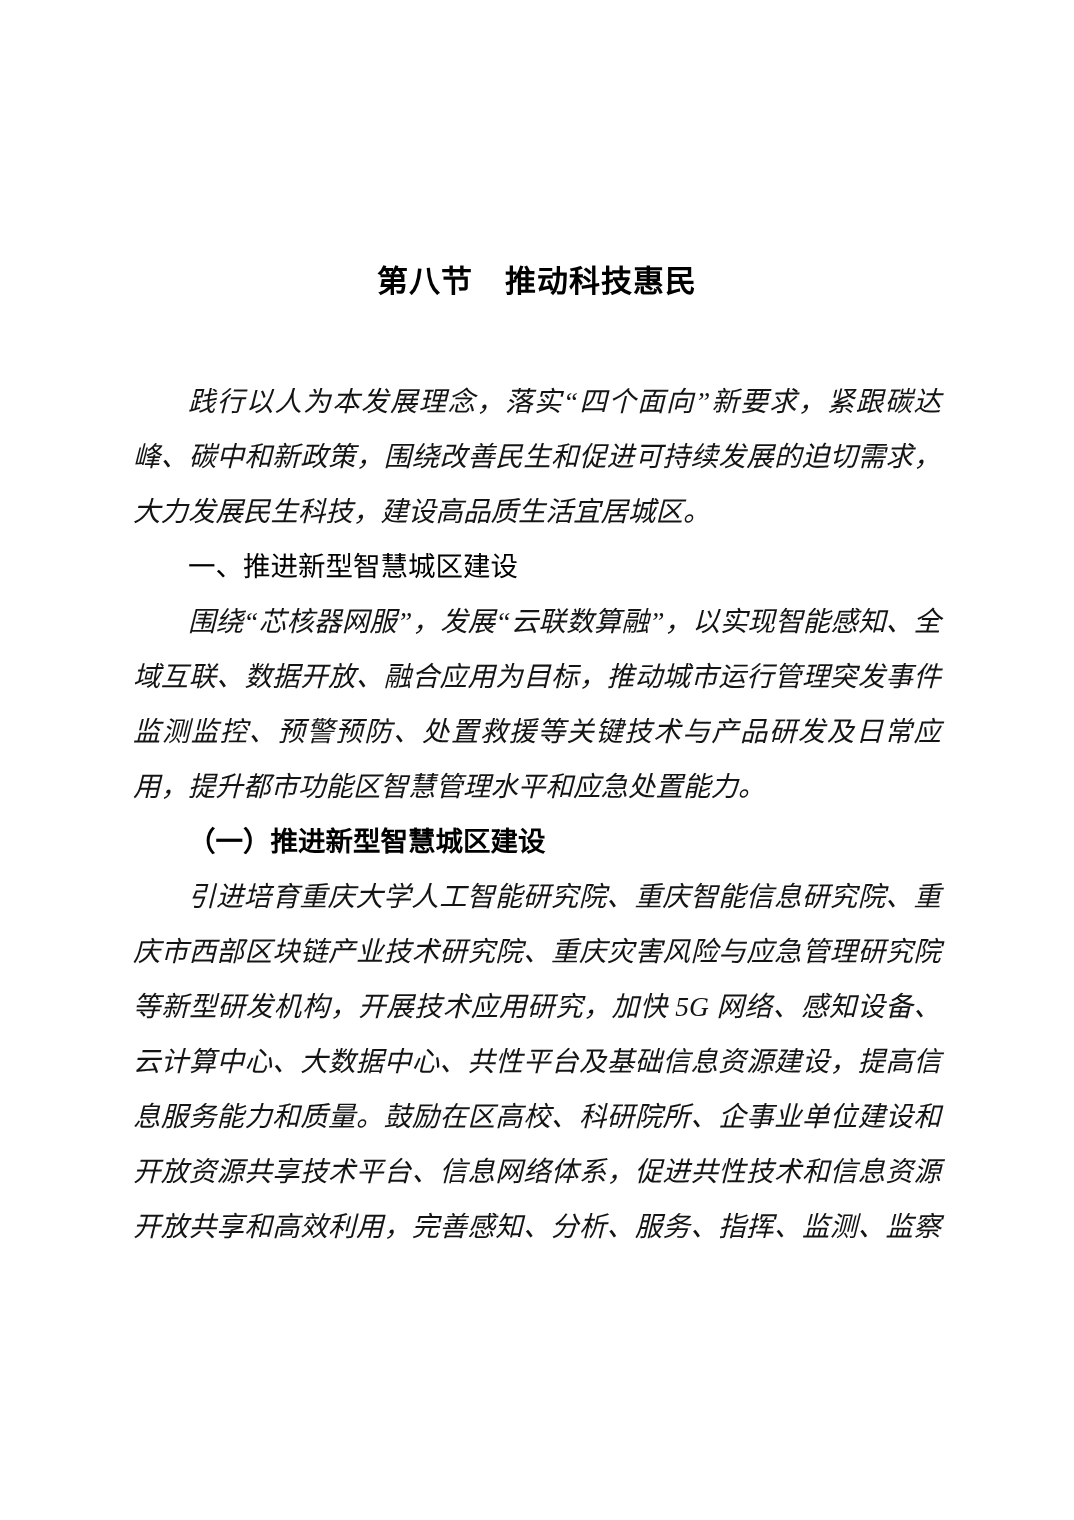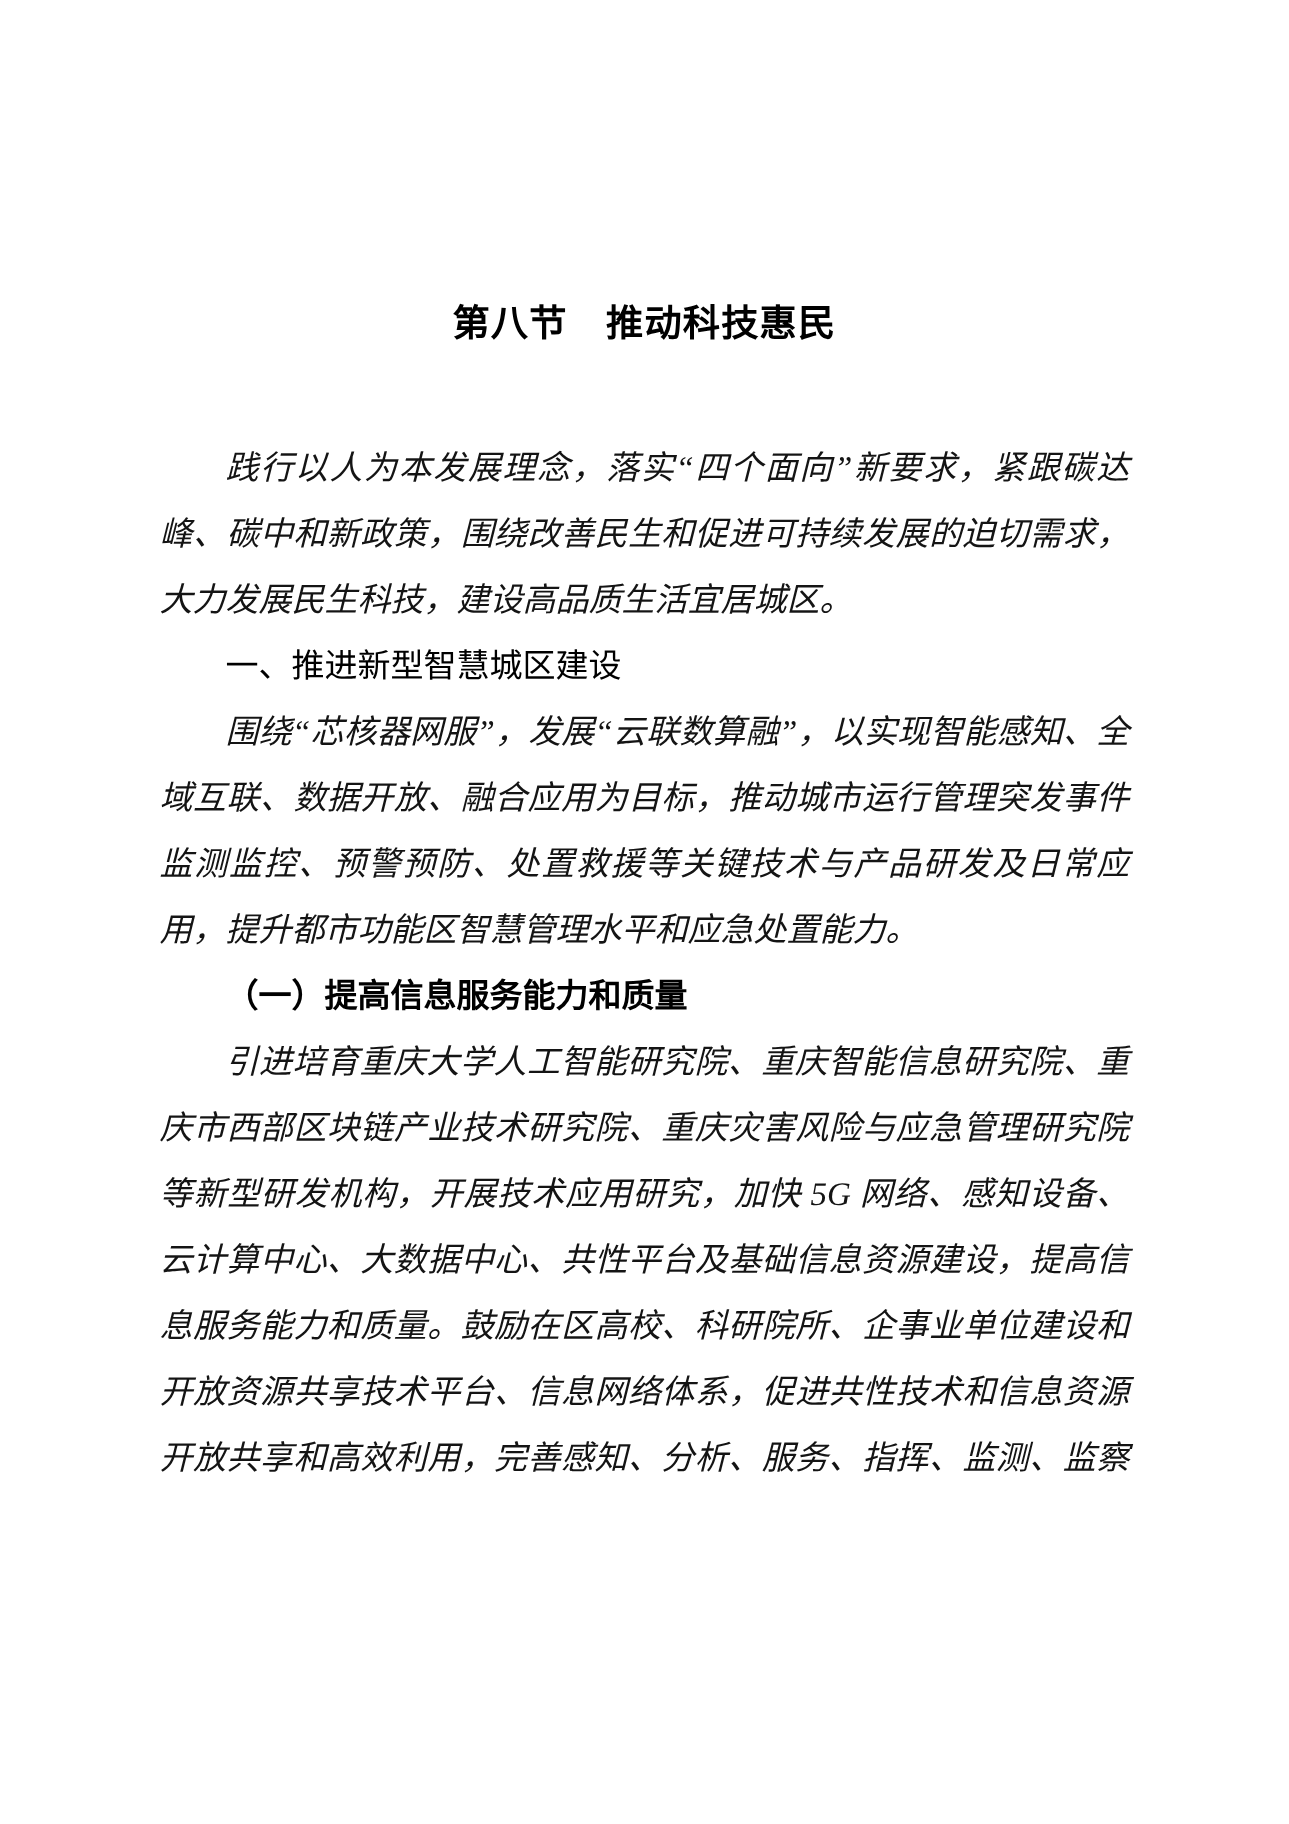--- a/index.html
+++ b/index.html
@@ -4,21 +4,21 @@
 <style>
   html, body {
     margin: 0;
     padding: 0;
     background: #ffffff;
   }
   .page {
     position: relative;
     width: 1074px;
     height: 1236px;
-    margin: 0 auto;
+    margin: 12px auto;
     background: #ffffff;
     color: #111111;
     font-family: "Liberation Serif", "DejaVu Serif", serif;
     overflow: hidden;
     box-sizing: border-box;
     padding: 248px 133px 0 133px;
   }
   .doc-title {
     font-family: "Liberation Sans", "DejaVu Sans", sans-serif;
     font-weight: 700;
@@ -70,21 +70,21 @@
 <div class="page">
 
   <h1 class="doc-title">第八节　推动科技惠民</h1>
 
   <p class="block body">践行以人为本发展理念，落实“四个面向”新要求，紧跟碳达峰、碳中和新政策，围绕改善民生和促进可持续发展的迫切需求，大力发展民生科技，建设高品质生活宜居城区。</p>
 
   <p class="block heading1">一、推进新型智慧城区建设</p>
 
   <p class="block body">围绕“芯核器网服”，发展“云联数算融”，以实现智能感知、全域互联、数据开放、融合应用为目标，推动城市运行管理突发事件监测监控、预警预防、处置救援等关键技术与产品研发及日常应用，提升都市功能区智慧管理水平和应急处置能力。</p>
 
-  <p class="block heading2">（一）提高信息服务能力和质量</p>
+  <p class="block heading2">（一）推进新型智慧城区建设</p>
 
   <p class="block body">引进培育重庆大学人工智能研究院、重庆智能信息研究院、重庆市西部区块链产业技术研究院、重庆灾害风险与应急管理研究院等新型研发机构，开展技术应用研究，加快 5G 网络、感知设备、云计算中心、大数据中心、共性平台及基础信息资源建设，提高信息服务能力和质量。鼓励在区高校、科研院所、企事业单位建设和开放资源共享技术平台、信息网络体系，促进共性技术和信息资源开放共享和高效利用，完善感知、分析、服务、指挥、监测、监察“六位一体”智慧化城市管理平台功能。</p>
 
   <p class="block heading2">（二）重庆智能信息研究院</p>
 
   <p class="block body">选取移动互联网、智能制造、公共安全、医疗健康、金融服务、</p>
 
   <div class="page-number">— 59 —</div>
 
 </div>

